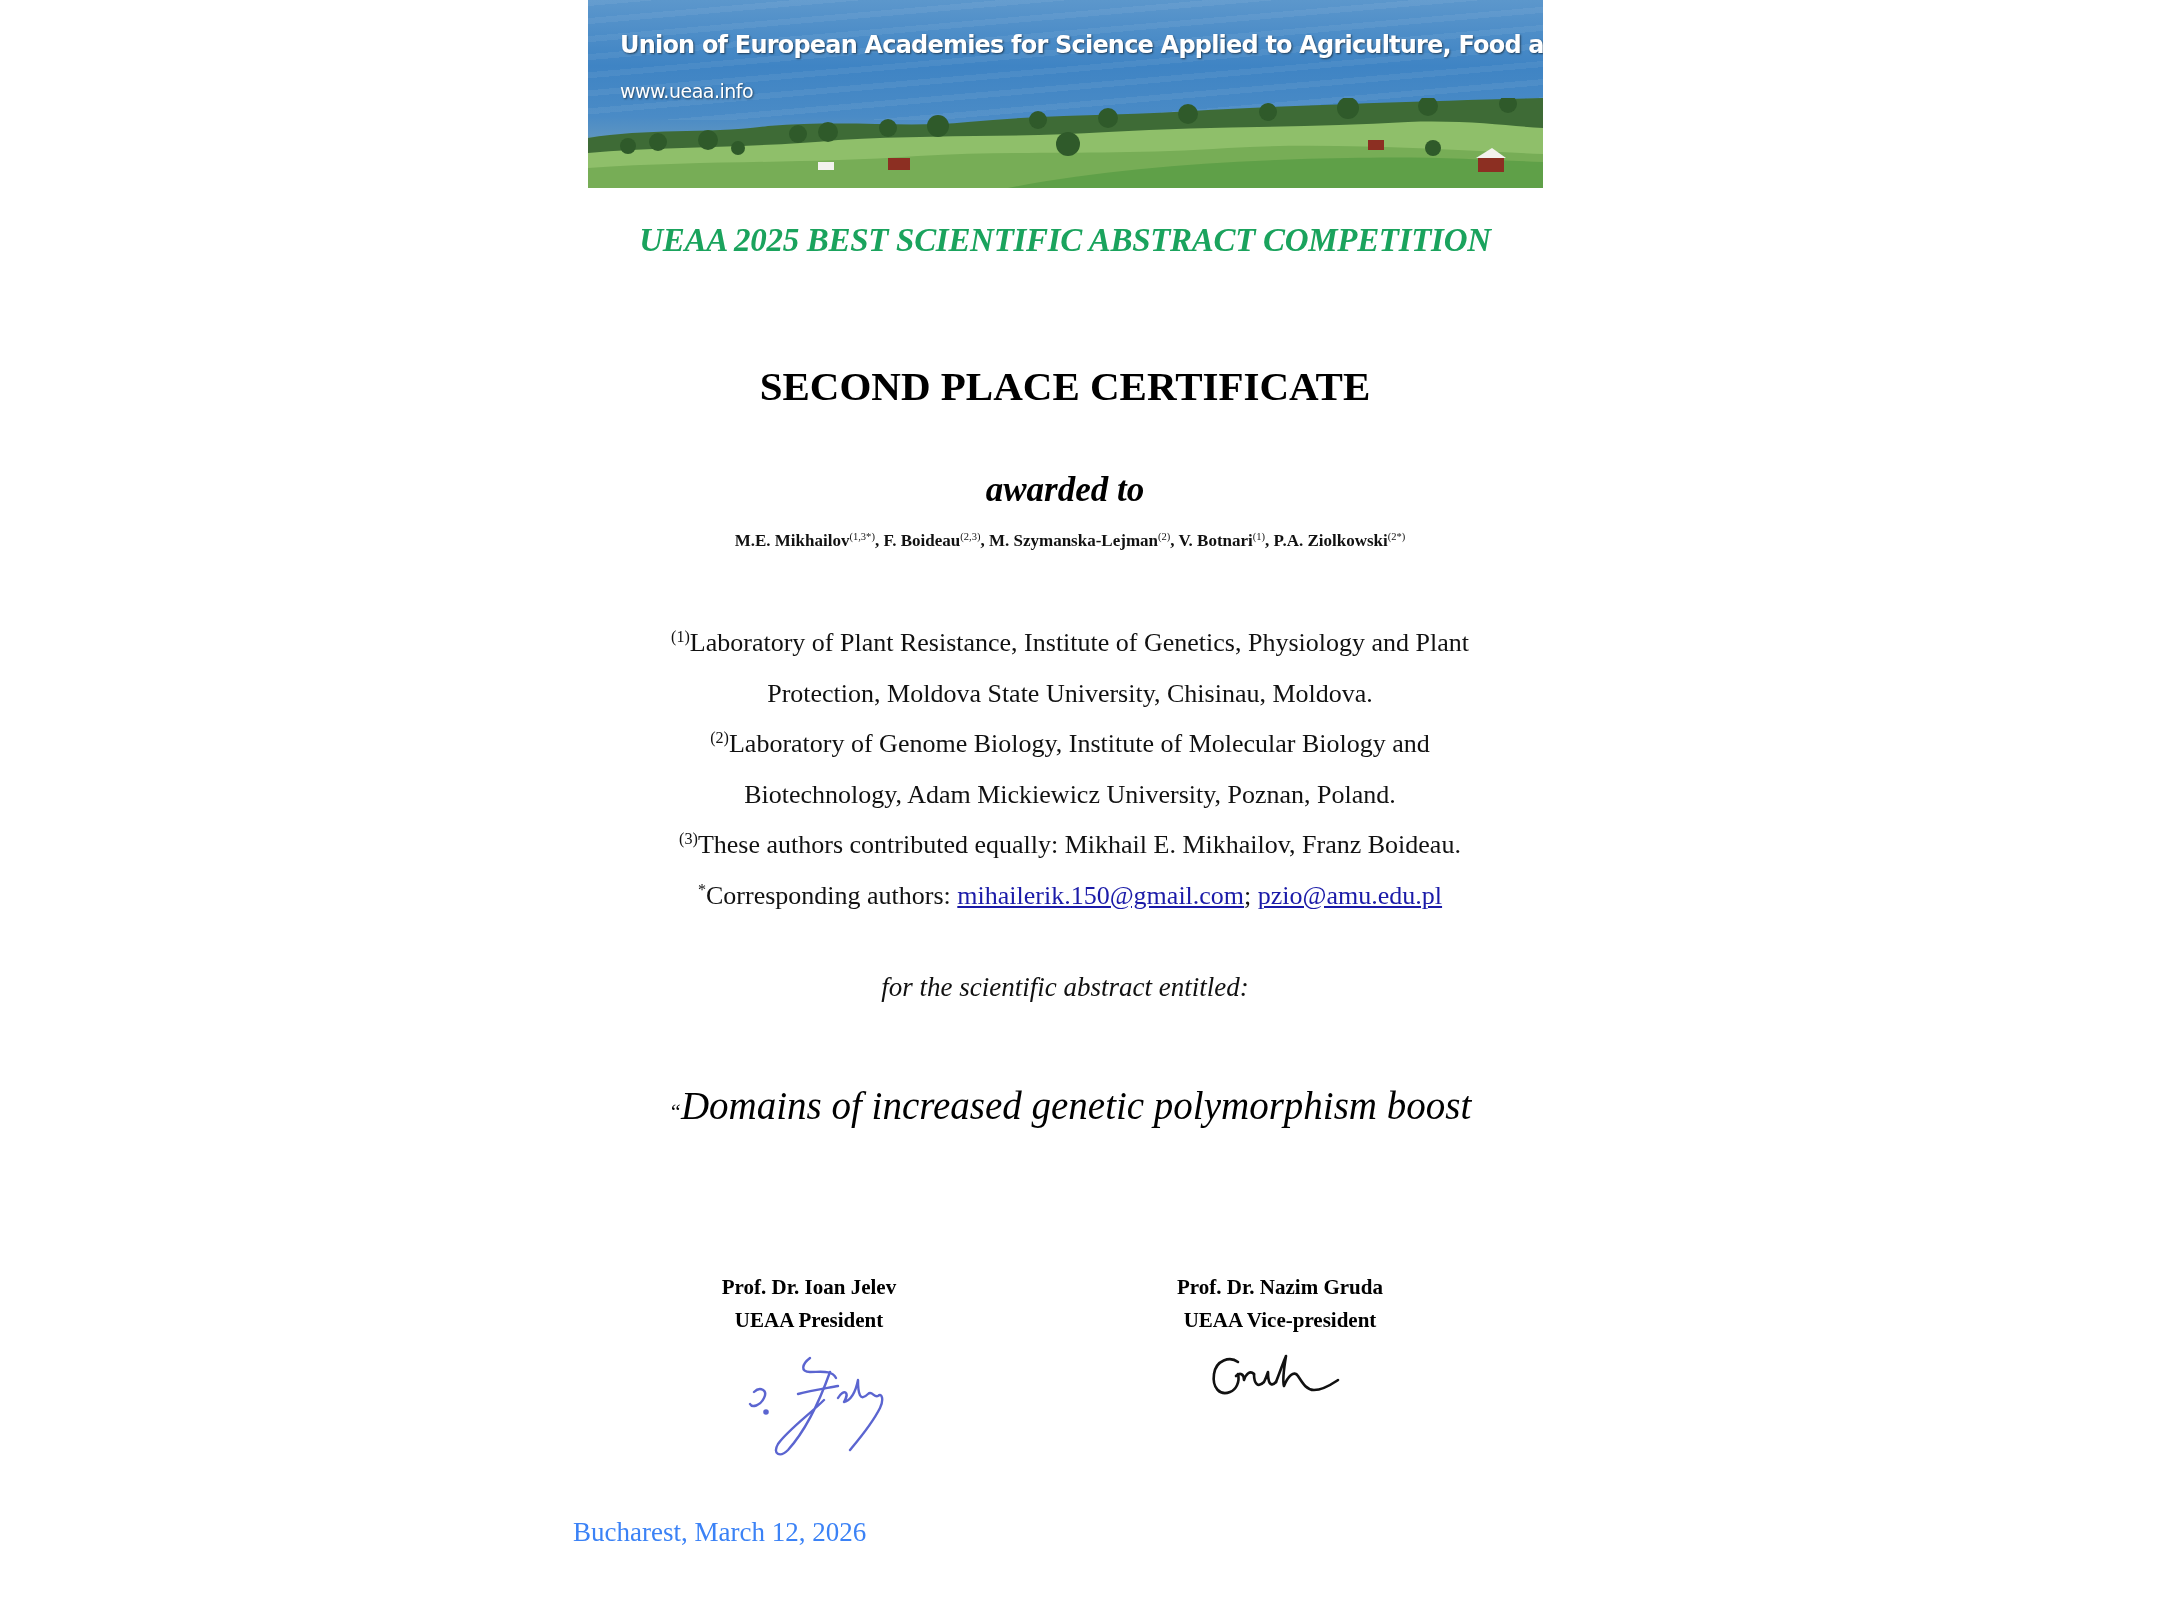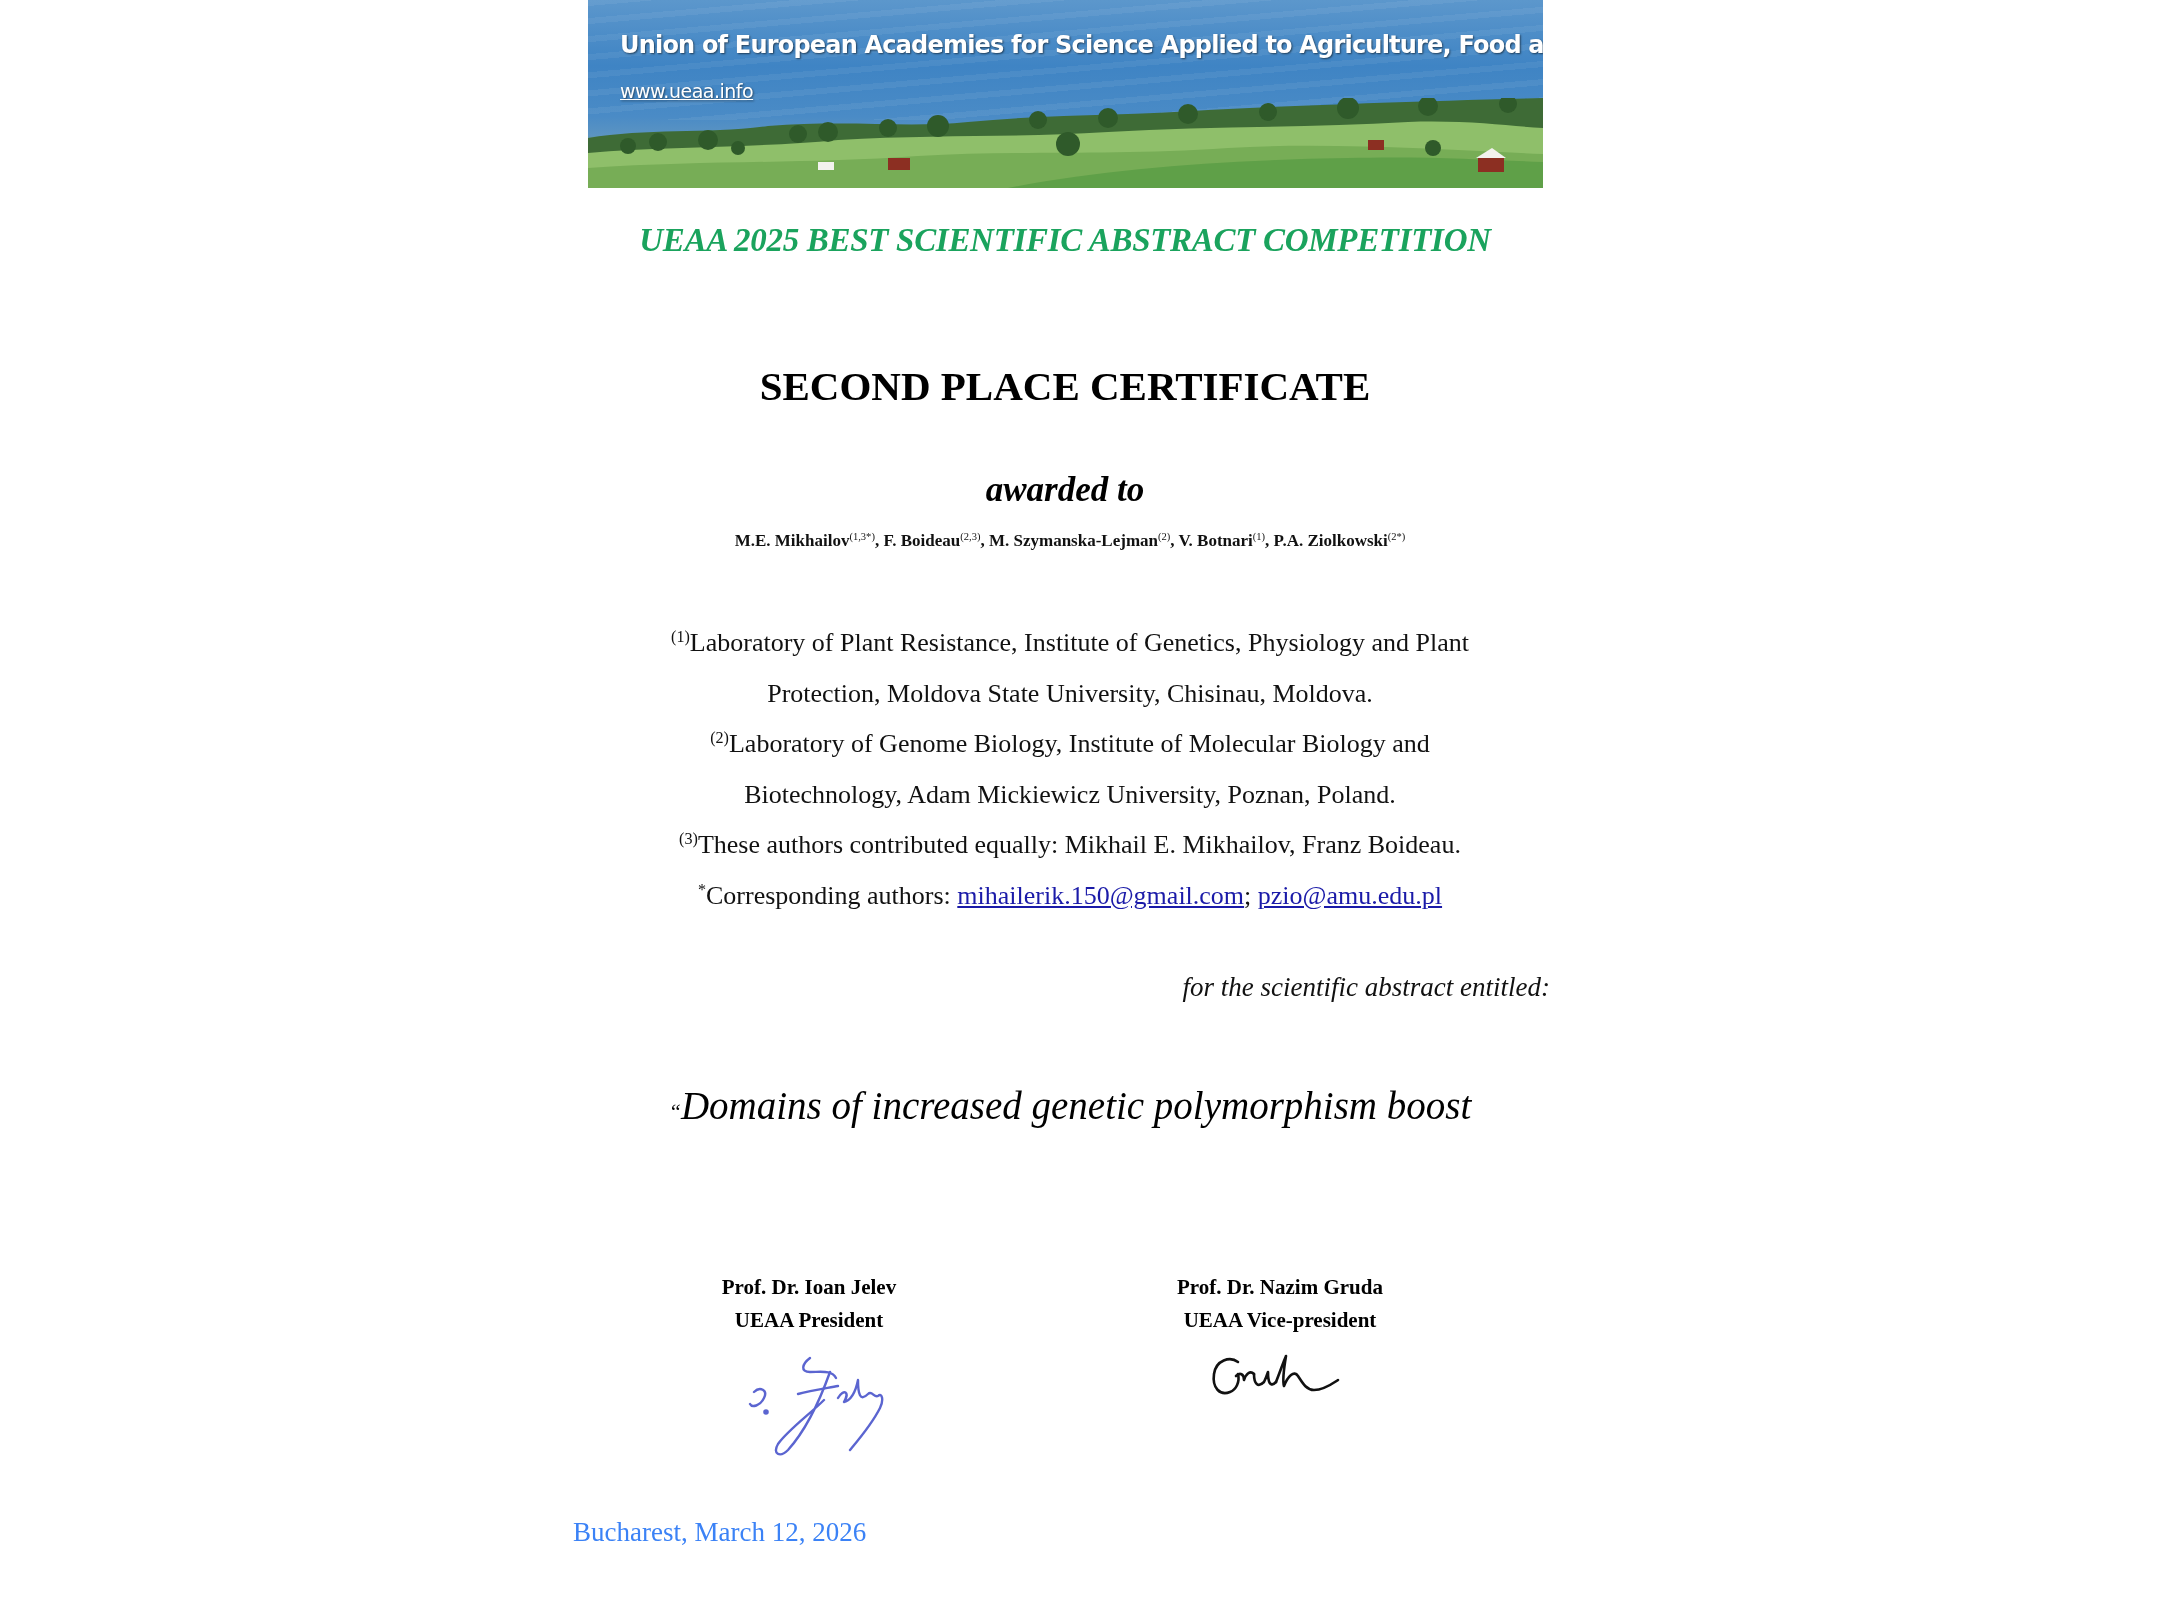--- a/index.html
+++ b/index.html
@@ -8,32 +8,32 @@
   .center-col { position: absolute; left: 580px; width: 970px; text-align: center; }
 
   
   .banner { position: absolute; left: 588px; top: 0; width: 955px; height: 188px; overflow: hidden;
     background: linear-gradient(180deg, #5c97cc 0%, #3f84c4 35%, #4a8bc6 62%, #5b94c2 72%, #6c9a6a 78%, #86b26a 86%, #6da55a 100%); }
   .banner .lake-sheen { position: absolute; left: 0; top: 0; width: 100%; height: 120px;
     background: repeating-linear-gradient(175deg, rgba(255,255,255,0.06) 0 6px, rgba(255,255,255,0) 6px 18px); }
   .banner .title { position: absolute; left: 32px; top: 31px; font-family: "DejaVu Sans", sans-serif; font-weight: bold; font-size: 24px; color: #fff;
     letter-spacing: -0.8px; text-shadow: 1px 1px 2px rgba(0,0,0,0.55); white-space: nowrap; }
   .banner .url { position: absolute; left: 32px; top: 80px; font-family: "DejaVu Sans", sans-serif; font-size: 19px; color: #fff;
-    letter-spacing: -0.5px; text-shadow: 1px 1px 2px rgba(0,0,0,0.5); text-decoration: underline; }
+    letter-spacing: -0.5px; text-shadow: 1px 1px 2px rgba(0,0,0,0.5); }
   .banner svg { position: absolute; left: 0; bottom: 0; }
 
   .competition { top: 222px; font-style: italic; font-weight: bold; font-size: 33px; color: #1aa35d; letter-spacing: -0.3px; }
   .cert-title { top: 362px; font-weight: bold; font-size: 41px; color: #000; }
   .awarded { top: 470px; font-style: italic; font-weight: bold; font-size: 35px; color: #000; }
   .authors { top: 526px; left: 600px; width: 940px; font-weight: bold; font-size: 17px; line-height: 30px; color: #111; }
   sup { font-size: 62%; line-height: 0; vertical-align: 0.55em; font-weight: normal; }
   .authors sup { font-weight: normal; }
   .affil { top: 618px; left: 600px; width: 940px; font-size: 26px; line-height: 50.5px; color: #111; }
   .affil a { color: #1a1aa8; text-decoration: underline; }
-  .for-text { top: 972px; font-style: italic; font-size: 27px; color: #111; text-align: right; }
+  .for-text { top: 972px; font-style: italic; font-size: 27px; color: #111; }
   .abstract-title { top: 1082px; left: 600px; width: 940px; font-style: italic; font-weight: normal; font-size: 39px; line-height: 48px; color: #000; }
   .abstract-title .q { font-size: 22px; }
 
   .sign-block { position: absolute; text-align: center; font-weight: bold; font-size: 21px; line-height: 33px; color: #000; width: 360px; }
   .sign-left { left: 629px; top: 1271px; }
   .sign-right { left: 1100px; top: 1271px; }
   .sig-jelev { left: 740px; top: 1350px; }
   .sig-gruda { left: 1210px; top: 1352px; }
   .date { left: 573px; top: 1517px; font-size: 27px; color: #3b82f6; }
 </style>

